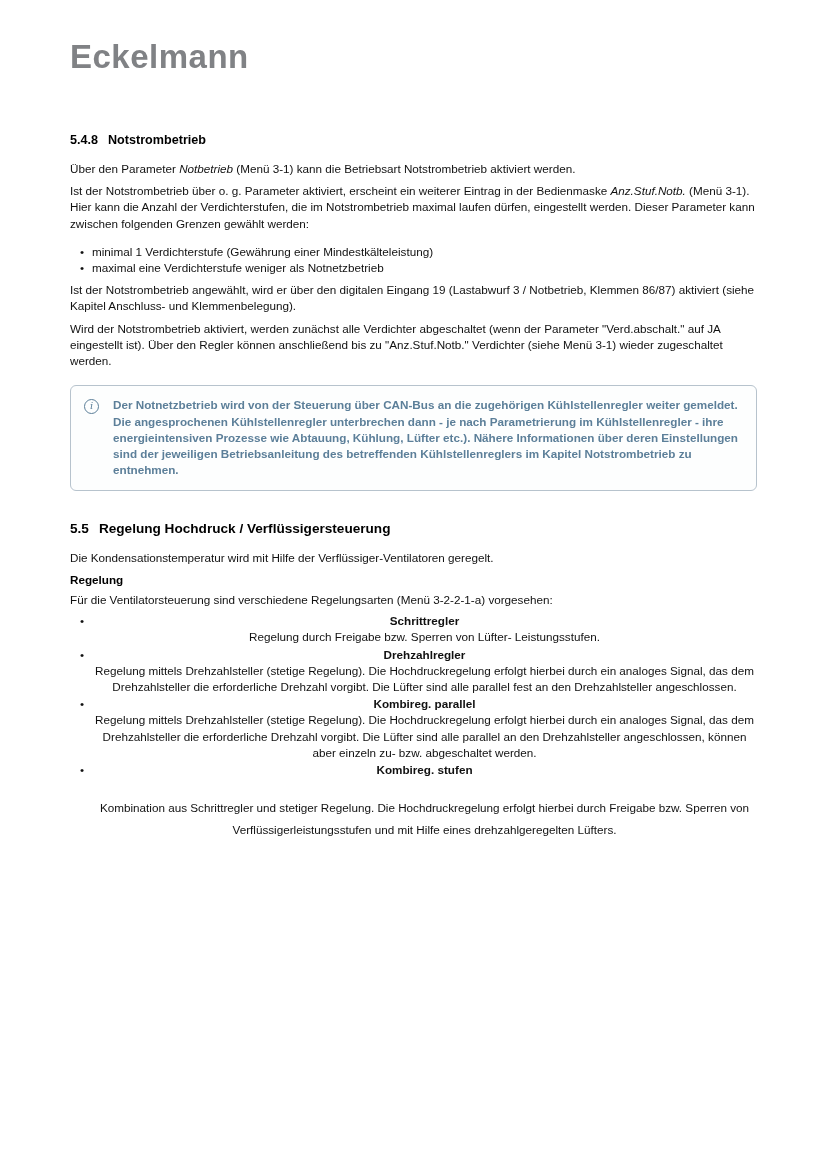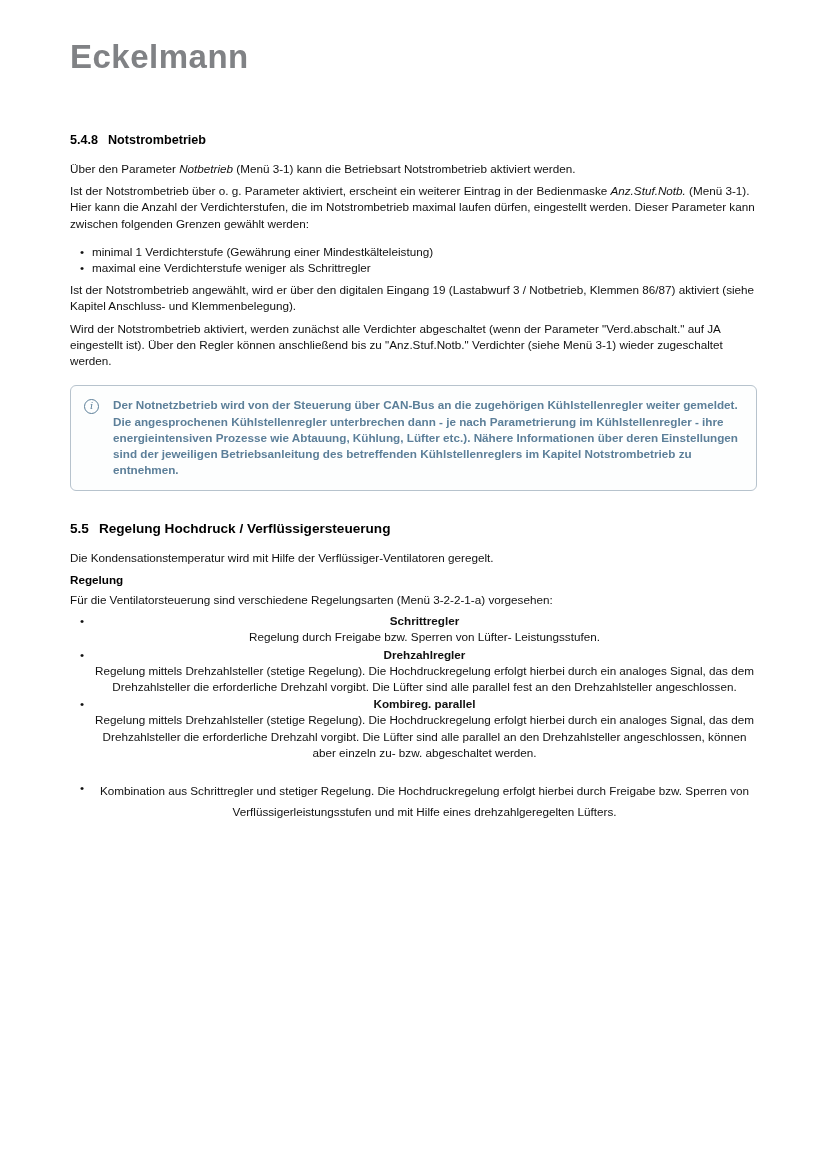--- a/index.html
+++ b/index.html
@@ -110,21 +110,21 @@
     <div class="heading h548">
       <span class="hnum">5.4.8</span><span class="htitle">Notstrombetrieb</span>
     </div>
 
     <p class="body first"><span>Über den Parameter </span><i>Notbetrieb</i><span> (Menü 3-1) kann die Betriebsart Notstrombetrieb aktiviert werden.</span></p>
 
     <p class="body"><span>Ist der Notstrombetrieb über o. g. Parameter aktiviert, erscheint ein weiterer Eintrag in der Bedienmaske </span><i>Anz.Stuf.Notb.</i><span> (Menü 3-1). Hier kann die Anzahl der Verdichterstufen, die im Notstrombetrieb maximal laufen dürfen, eingestellt werden. Dieser Parameter kann zwischen folgenden Grenzen gewählt werden:</span></p>
 
     <ul class="bullets">
       <li>minimal 1 Verdichterstufe (Gewährung einer Mindestkälteleistung)</li>
-      <li>maximal eine Verdichterstufe weniger als Schrittregler</li>
+      <li>maximal eine Verdichterstufe weniger als Notnetzbetrieb</li>
     </ul>
 
     <p class="body">Ist der Notstrombetrieb angewählt, wird er über den digitalen Eingang 19 (Lastabwurf 3 / Notbetrieb, Klemmen 86/87) aktiviert (siehe Kapitel Anschluss- und Klemmenbelegung).</p>
     <p class="body">Wird der Notstrombetrieb aktiviert, werden zunächst alle Verdichter abgeschaltet (wenn der Parameter "Verd.abschalt." auf JA eingestellt ist). Über den Regler können anschließend bis zu "Anz.Stuf.Notb." Verdichter (siehe Menü 3-1) wieder zugeschaltet werden.</p>
 
     <div class="infobox">
       <span class="info-icon">i</span>
       <p class="infotext">Der Notnetzbetrieb wird von der Steuerung über CAN-Bus an die zugehörigen Kühlstellenregler weiter gemeldet. Die angesprochenen Kühlstellenregler unterbrechen dann - je nach Parametrierung im Kühlstellenregler - ihre energieintensiven Prozesse wie Abtauung, Kühlung, Lüfter etc.). Nähere Informationen über deren Einstellungen sind der jeweiligen Betriebsanleitung des betreffenden Kühlstellenreglers im Kapitel Notstrombetrieb zu entnehmen.</p>
     </div>
 
@@ -145,20 +145,21 @@
       </li>
       <li>
         <span class="term">Drehzahlregler</span>
         <span class="desc">Regelung mittels Drehzahlsteller (stetige Regelung). Die Hochdruckregelung erfolgt hierbei durch ein analoges Signal, das dem Drehzahlsteller die erforderliche Drehzahl vorgibt. Die Lüfter sind alle parallel fest an den Drehzahlsteller angeschlossen.</span>
       </li>
       <li>
         <span class="term">Kombireg. parallel</span>
         <span class="desc">Regelung mittels Drehzahlsteller (stetige Regelung). Die Hochdruckregelung erfolgt hierbei durch ein analoges Signal, das dem Drehzahlsteller die erforderliche Drehzahl vorgibt. Die Lüfter sind alle parallel an den Drehzahlsteller angeschlossen, können aber einzeln zu- bzw. abgeschaltet werden.</span>
       </li>
       <li>
+        <span class="term">Kombireg. stufen</span>
         <span class="desc spaced">Kombination aus Schrittregler und stetiger Regelung. Die Hochdruckregelung erfolgt hierbei durch Freigabe bzw. Sperren von Verflüssigerleistungsstufen und mit Hilfe eines drehzahlgeregelten Lüfters.</span>
       </li>
     </ul>
 
   </div>
 
   <div class="footer">
     <span class="f-left">Firmware V5.89 V5</span>
     <span class="f-center">14.10.2022</span>
     <span class="f-right">43/223</span>

